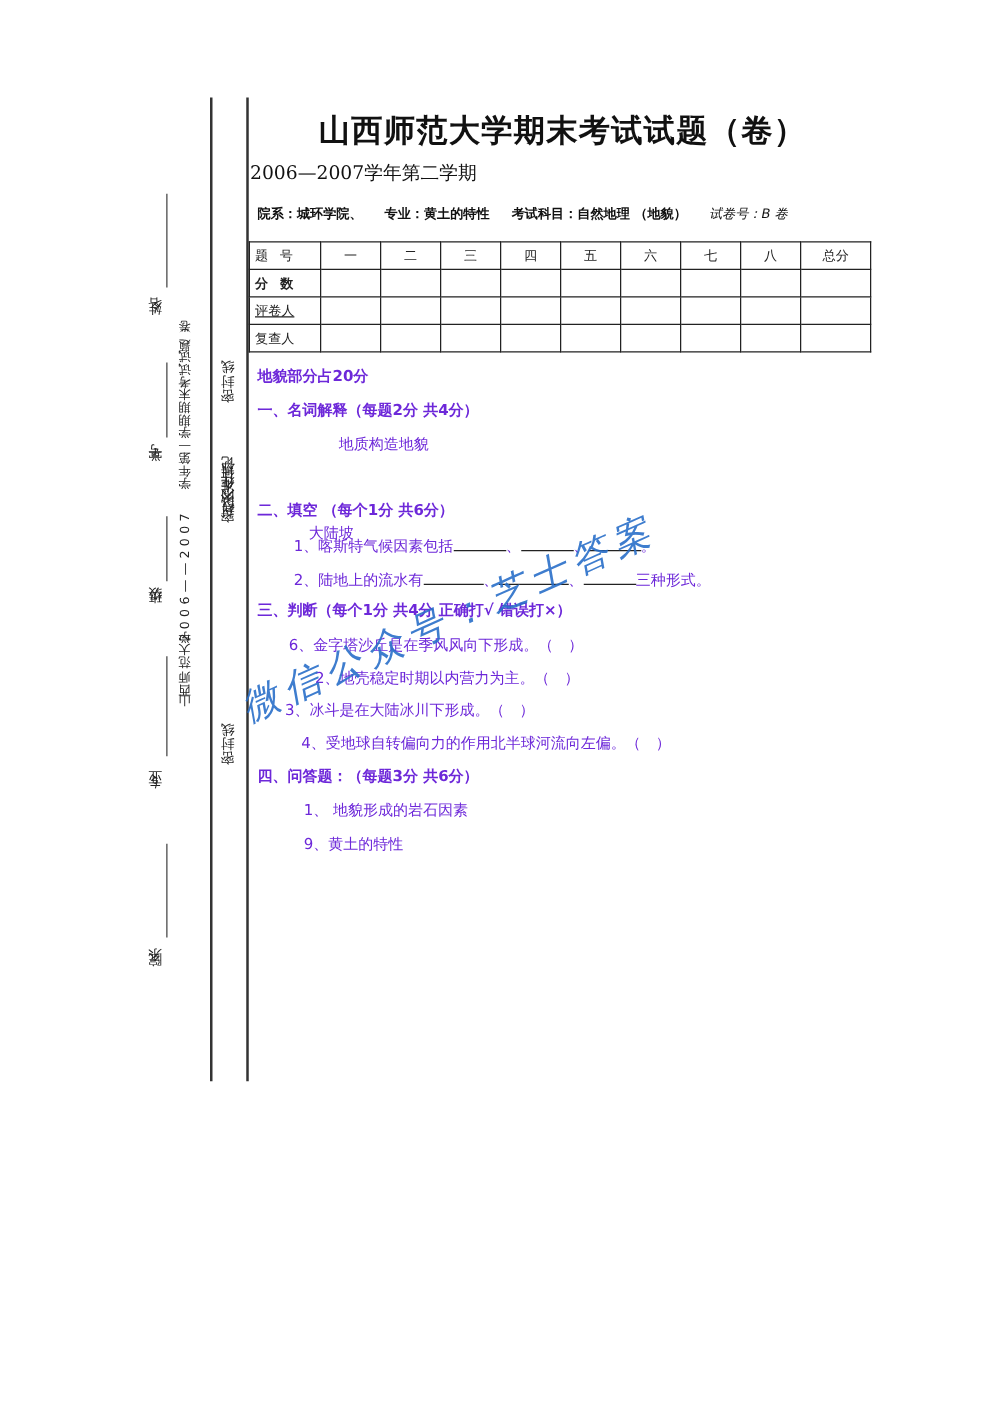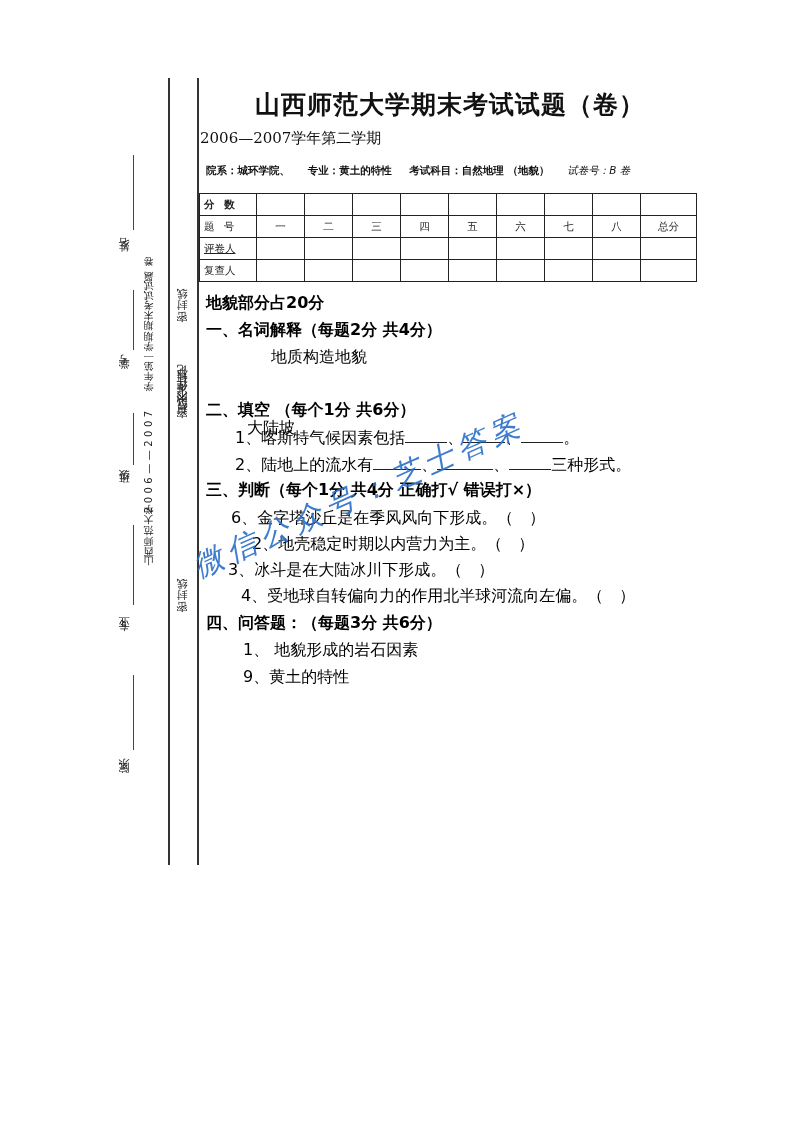--- a/index.html
+++ b/index.html
@@ -21,21 +21,21 @@
     .info span { margin-right: 14px; }
 
     table.score { position: absolute; left: 199px; top: 193px; border-collapse: collapse; }
     table.score td { border: 1px solid #222; height: 21px; font-size: 10.5px; text-align: center;
                      padding: 0; color: #222; }
     table.score td.hd { width: 52px; text-align: left; padding-left: 4px; letter-spacing: 3px; }
     table.score td.bold { font-weight: bold; }
     table.score td.c { width: 47px; }
     table.score td.last { width: 55px; }
 
-    .line { position: absolute; font-size: 16px; white-space: nowrap; color: #000000; }
+    .line { position: absolute; font-size: 12px; white-space: nowrap; color: #6d28d9; }
     .bold { font-weight: bold; }
     .blank { display: inline-block; border-bottom: 1px solid #222; height: 12px; vertical-align: baseline; }
 
     .watermark { position: absolute; left: 195px; top: 548px; transform: rotate(-24deg);
                  transform-origin: left center; color: #2a6fc9; font-size: 30px;
                  font-family: "DejaVu Serif", serif; white-space: nowrap; letter-spacing: 6px;
                  font-style: italic; opacity: 0.9; }
   </style>
 </head>
 <body>
@@ -69,42 +69,42 @@
 <div class="abs info">
   <span>院系：城环学院、</span>
   <span>专业：黄土的特性</span>
   <span>考试科目：自然地理 （地貌）</span>
   <span style="font-weight:normal;font-style:italic;">试卷号：B 卷</span>
 </div>
 
 <table class="score">
   <tbody>
       <tr>
+    <td class="hd">题 号</td>
+    <td class="c">一</td>
+    <td class="c">二</td>
+    <td class="c">三</td>
+    <td class="c">四</td>
+    <td class="c">五</td>
+    <td class="c">六</td>
+    <td class="c">七</td>
+    <td class="c">八</td>
+    <td class="last">总分</td>
+  </tr>
+  <tr>
     <td class="hd bold">分 数</td>
     <td class="c"></td>
         <td class="c"></td>
     <td class="c"></td>
         <td class="c"></td>
     <td class="c"></td>
         <td class="c"></td>
     <td class="c"></td>
         <td class="c"></td>
     <td class="last"></td>
-  </tr>
-  <tr>
-    <td class="hd">题 号</td>
-    <td class="c">一</td>
-    <td class="c">二</td>
-    <td class="c">三</td>
-    <td class="c">四</td>
-    <td class="c">五</td>
-    <td class="c">六</td>
-    <td class="c">七</td>
-    <td class="c">八</td>
-    <td class="last">总分</td>
   </tr>
   <tr>
     <td class="hd" style="letter-spacing:0;text-decoration:underline;">评卷人</td>
     <td class="c"></td>
         <td class="c"></td>
     <td class="c"></td>
         <td class="c"></td>
     <td class="c"></td>
         <td class="c"></td>
     <td class="c"></td>

